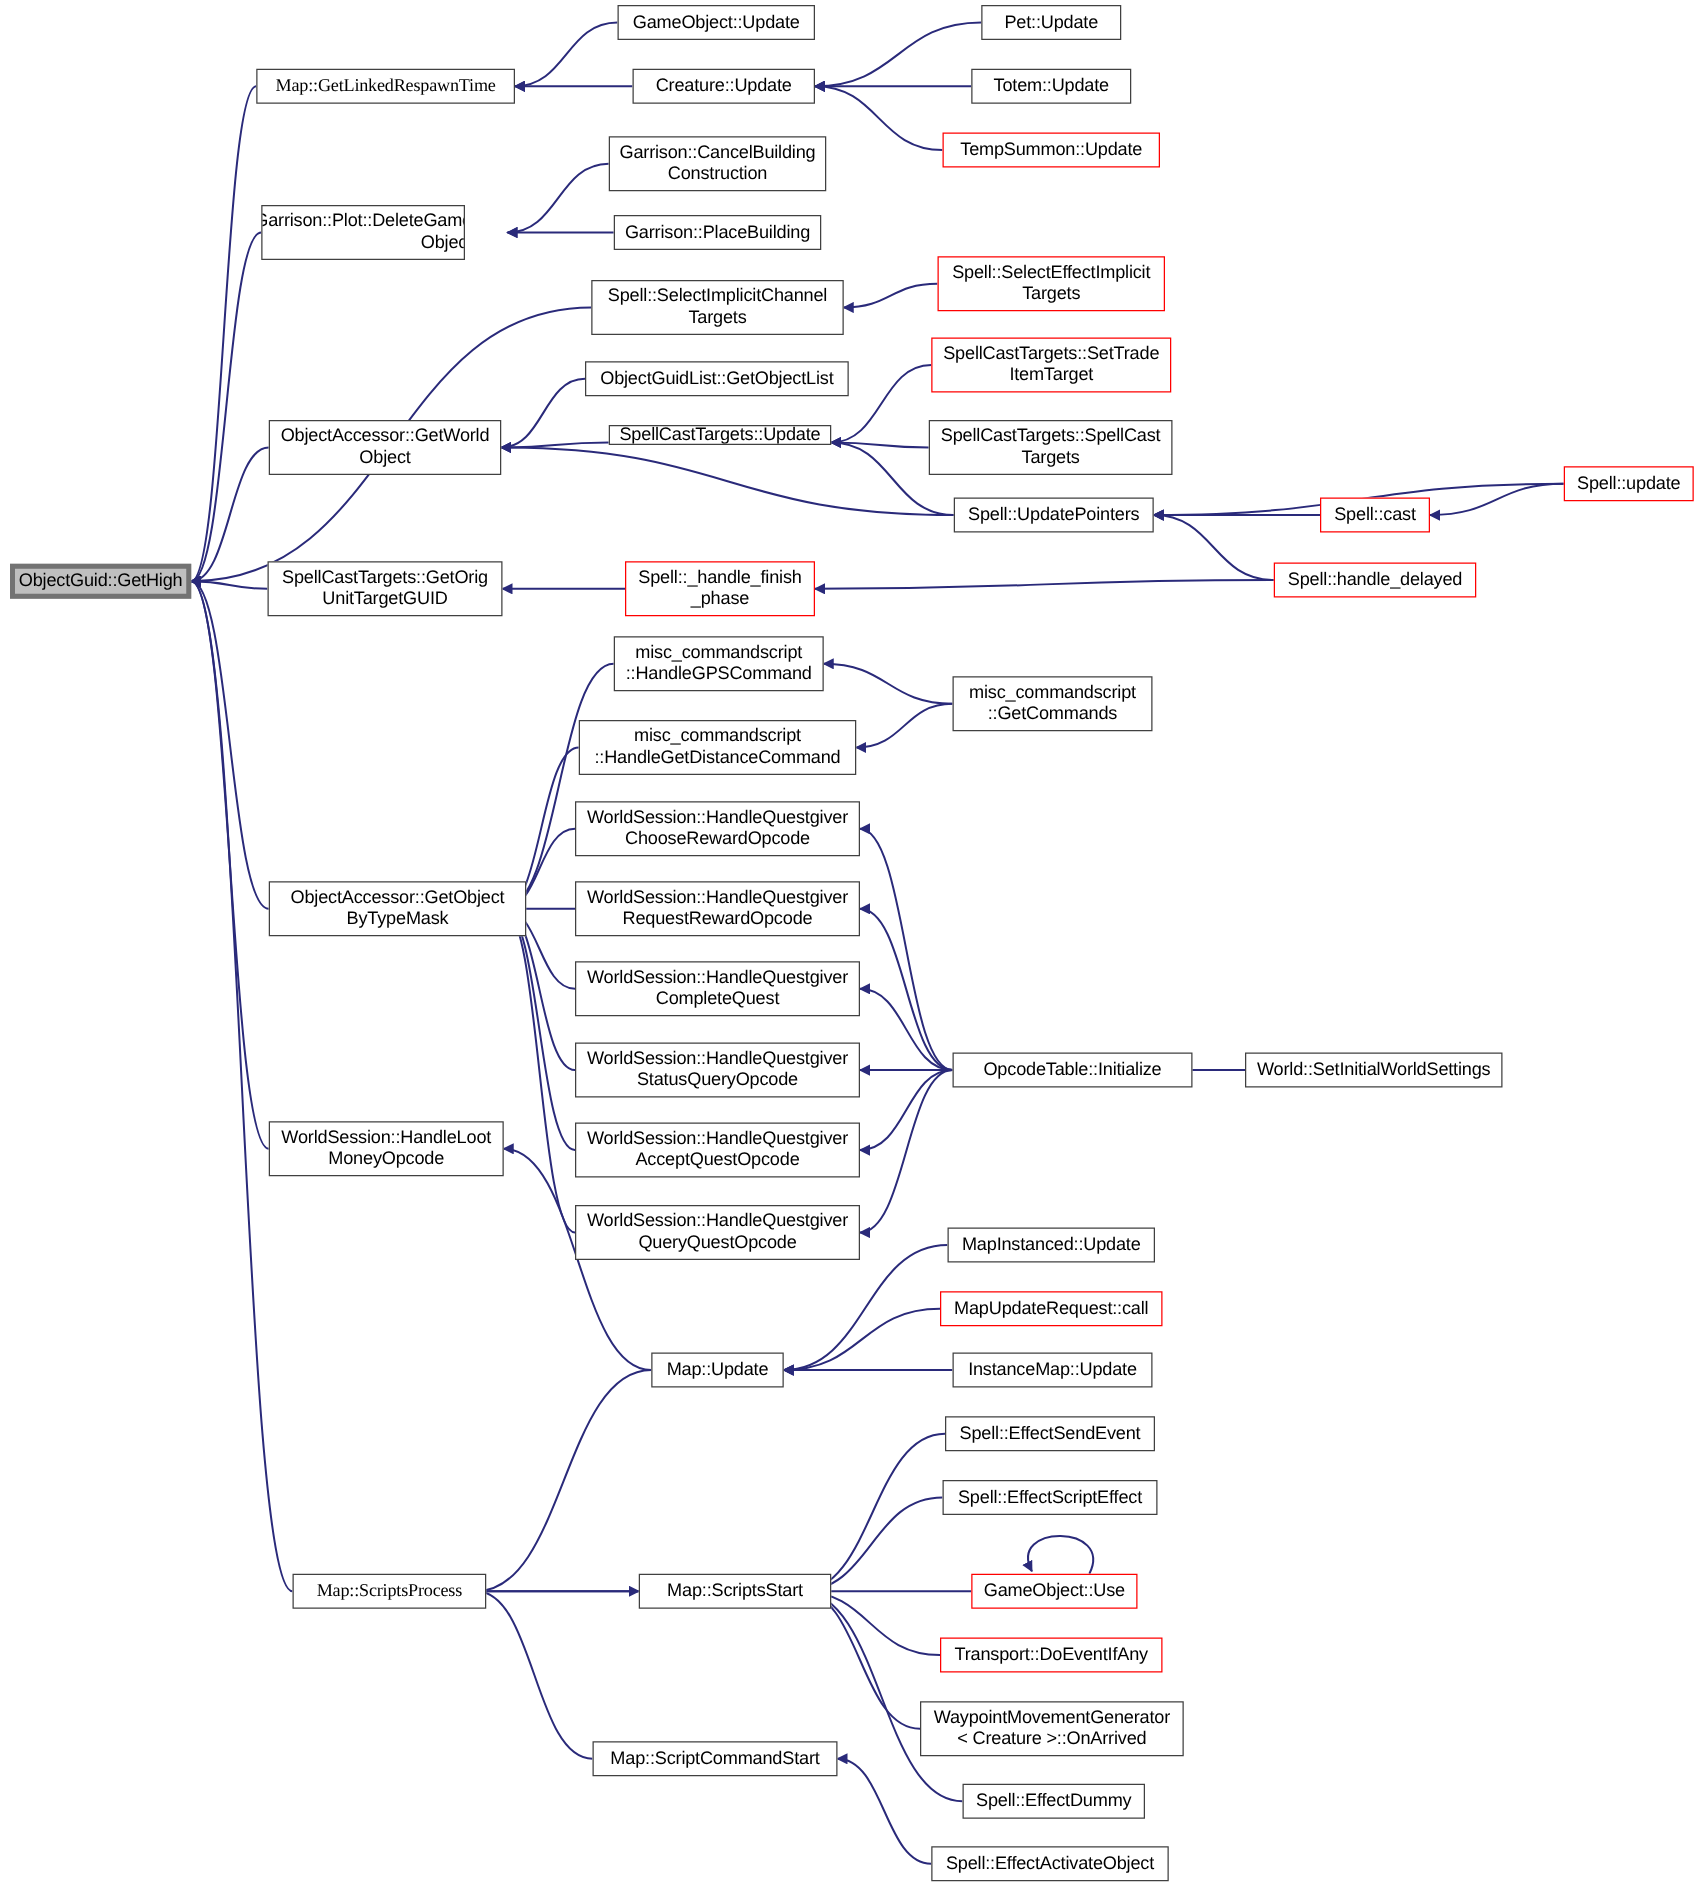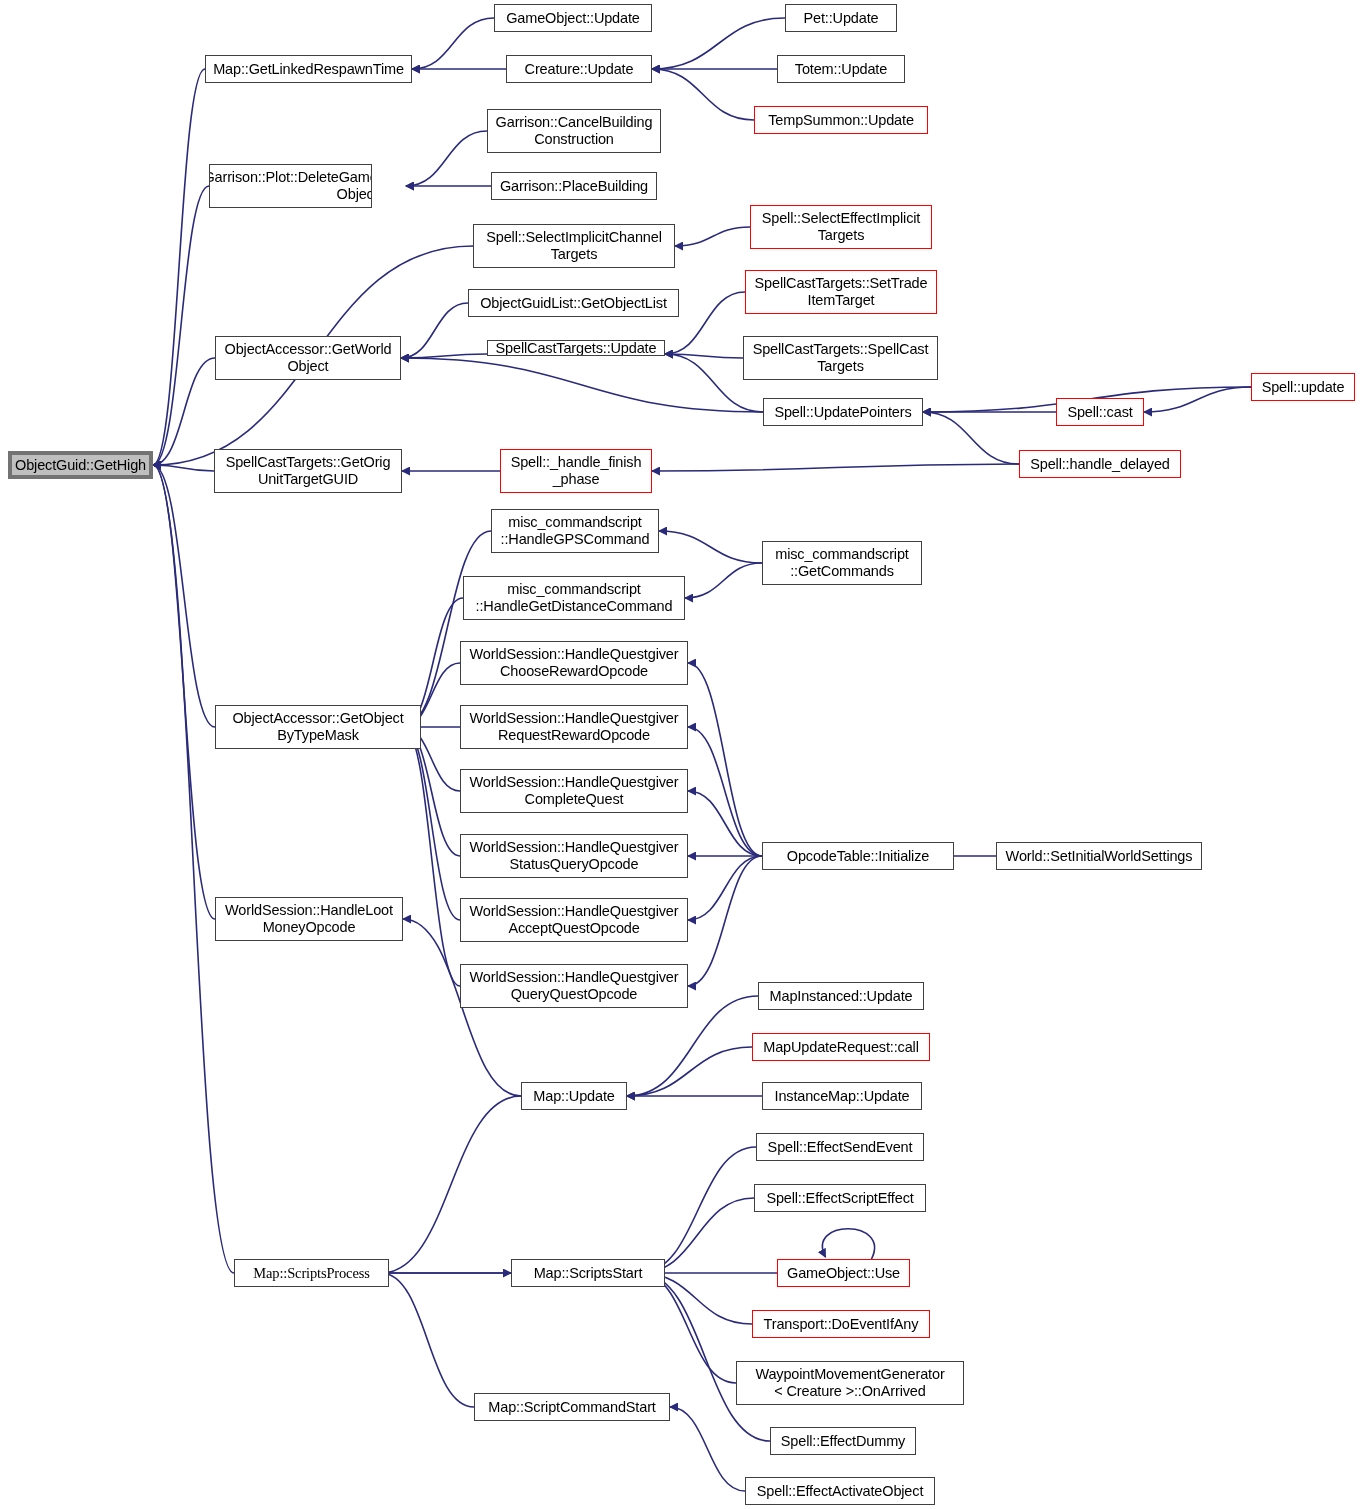--- a/index.html
+++ b/index.html
@@ -116,21 +116,21 @@
         <path d="M752,1324 C696,1324 696,1273 640,1273" marker-end="url(#arrow)"></path>
         <path d="M736,1383 C688,1383 688,1273 640,1273" marker-end="url(#arrow)"></path>
         <path d="M474,1407 C427.5,1407 427.5,1273 381,1273" marker-end="url(#arrow)"></path>
         <path d="M770,1441 C705,1441 705,1273 640,1273" marker-end="url(#arrow)"></path>
         <path d="M745,1491 C707.5,1491 707.5,1407 670,1407" marker-end="url(#arrow)"></path>
         <path d="M234,1273 C193.5,1273 193.5,465 153,465" marker-end="url(#arrow)"></path>
       </g>
   </svg>
   <div id="node-layer">
       <div class="node root" style="left: 8px; top: 451px; width: 145px; height: 28px;">ObjectGuid::GetHigh</div>
-      <div class="node" style="left: 205px; top: 55px; width: 207px; height: 28px;">Map::GetLinkedRespawnTime</div>
+      <div class="node" style="left: 205px; top: 55px; width: 207px; height: 28px; font-family: Liberation Serif, serif;">Map::GetLinkedRespawnTime</div>
       <div class="node" style="left: 494px; top: 4px; width: 158px; height: 28px;">GameObject::Update</div>
       <div class="node" style="left: 506px; top: 55px; width: 146px; height: 28px;">Creature::Update</div>
       <div class="node" style="left: 785px; top: 4px; width: 112px; height: 28px;">Pet::Update</div>
       <div class="node" style="left: 777px; top: 55px; width: 128px; height: 28px;">Totem::Update</div>
       <div class="node red" style="left: 754px; top: 106px; width: 174px; height: 28px;">TempSummon::Update</div>
       <div class="node" style="left: 209px; top: 164px; width: 163px; height: 44px; text-align: right;">Garrison::Plot::DeleteGame
 Object</div>
       <div class="node" style="left: 487px; top: 109px; width: 174px; height: 44px;">Garrison::CancelBuilding
 Construction</div>
       <div class="node" style="left: 491px; top: 172px; width: 166px; height: 28px;">Garrison::PlaceBuilding</div>
@@ -181,19 +181,19 @@
       <div class="node" style="left: 758px; top: 982px; width: 166px; height: 28px;">MapInstanced::Update</div>
       <div class="node red" style="left: 752px; top: 1033px; width: 178px; height: 28px;">MapUpdateRequest::call</div>
       <div class="node" style="left: 762px; top: 1082px; width: 160px; height: 28px;">InstanceMap::Update</div>
       <div class="node" style="left: 521px; top: 1082px; width: 106px; height: 28px;">Map::Update</div>
       <div class="node" style="left: 756px; top: 1133px; width: 168px; height: 28px;">Spell::EffectSendEvent</div>
       <div class="node" style="left: 754px; top: 1184px; width: 172px; height: 28px;">Spell::EffectScriptEffect</div>
       <div class="node" style="left: 234px; top: 1259px; width: 155px; height: 28px; font-family: Liberation Serif, serif;">Map::ScriptsProcess</div>
       <div class="node" style="left: 511px; top: 1259px; width: 154px; height: 28px;">Map::ScriptsStart</div>
       <div class="node red" style="left: 777px; top: 1259px; width: 133px; height: 28px;">GameObject::Use</div>
       <div class="node red" style="left: 752px; top: 1310px; width: 178px; height: 28px;">Transport::DoEventIfAny</div>
-      <div class="node" style="left: 736px; top: 1361px; width: 228px; height: 44px;">WaypointMovementGenerator
+      <div class="node" style="left: 736px; top: 1361px; width: 211px; height: 44px;">WaypointMovementGenerator
 &lt; Creature &gt;::OnArrived</div>
       <div class="node" style="left: 474px; top: 1393px; width: 196px; height: 28px;">Map::ScriptCommandStart</div>
       <div class="node" style="left: 770px; top: 1427px; width: 146px; height: 28px;">Spell::EffectDummy</div>
       <div class="node" style="left: 745px; top: 1477px; width: 190px; height: 28px;">Spell::EffectActivateObject</div>
     </div>
 </div>
 
 </body></html>

